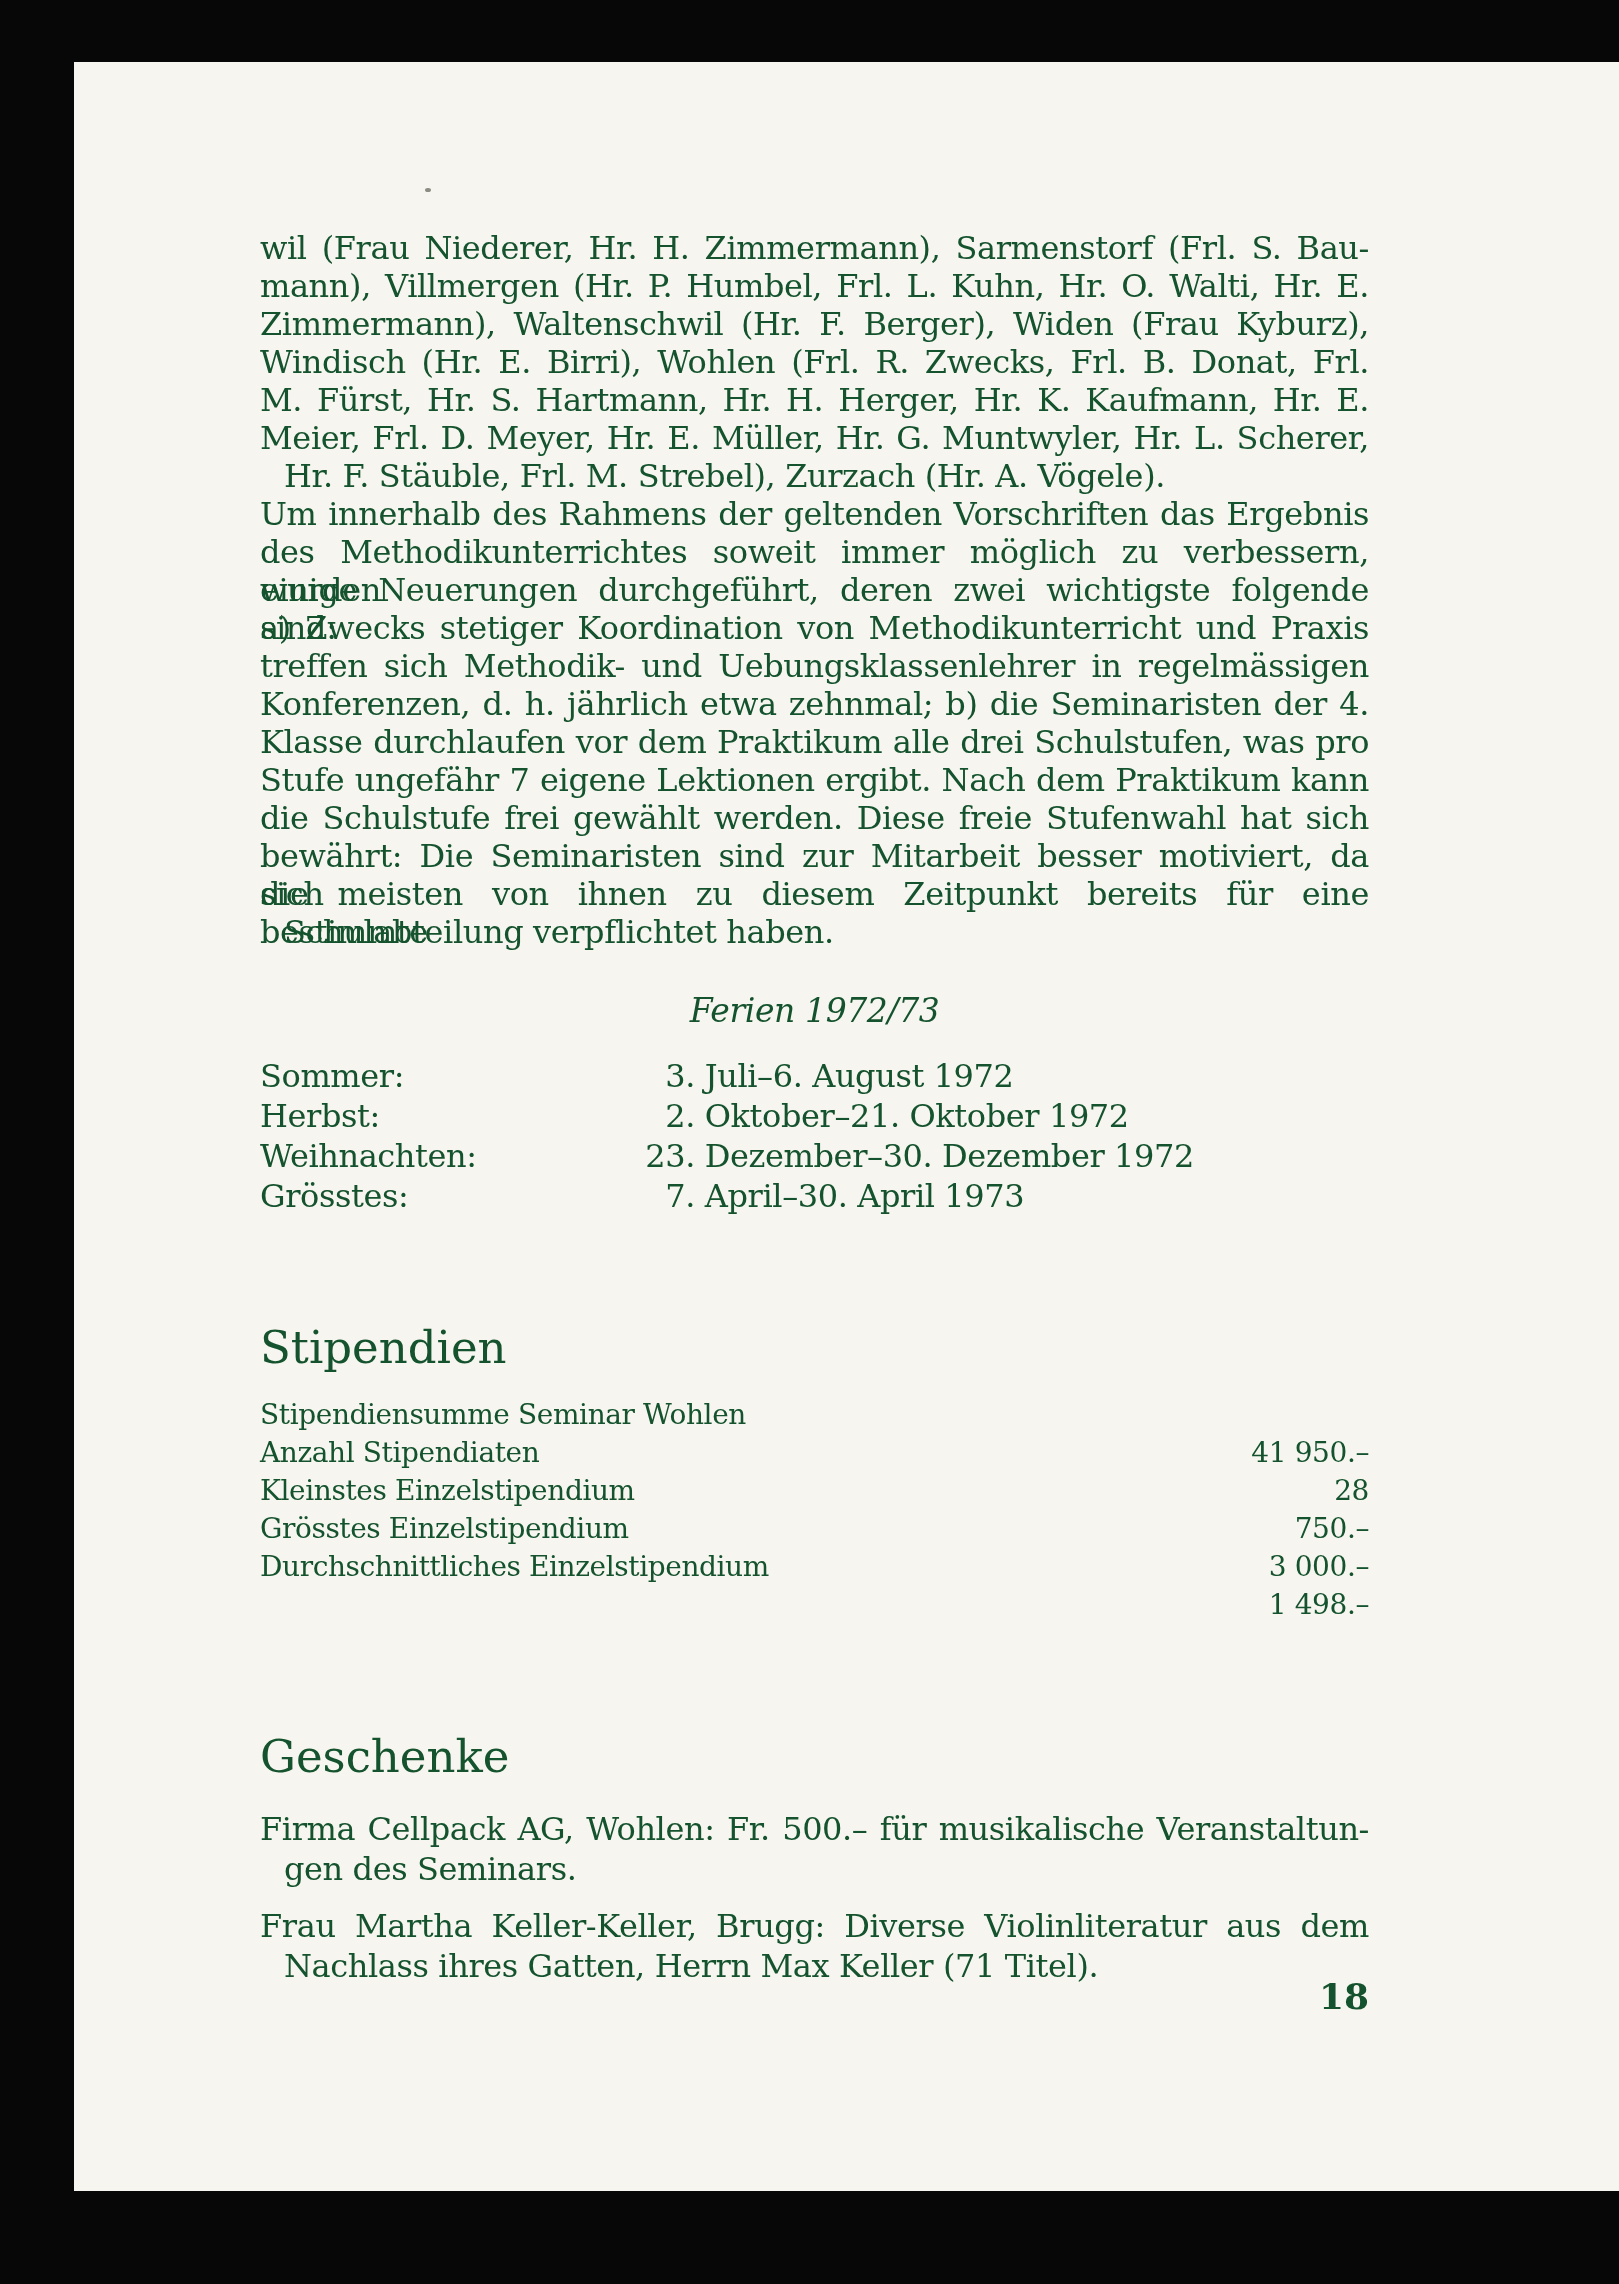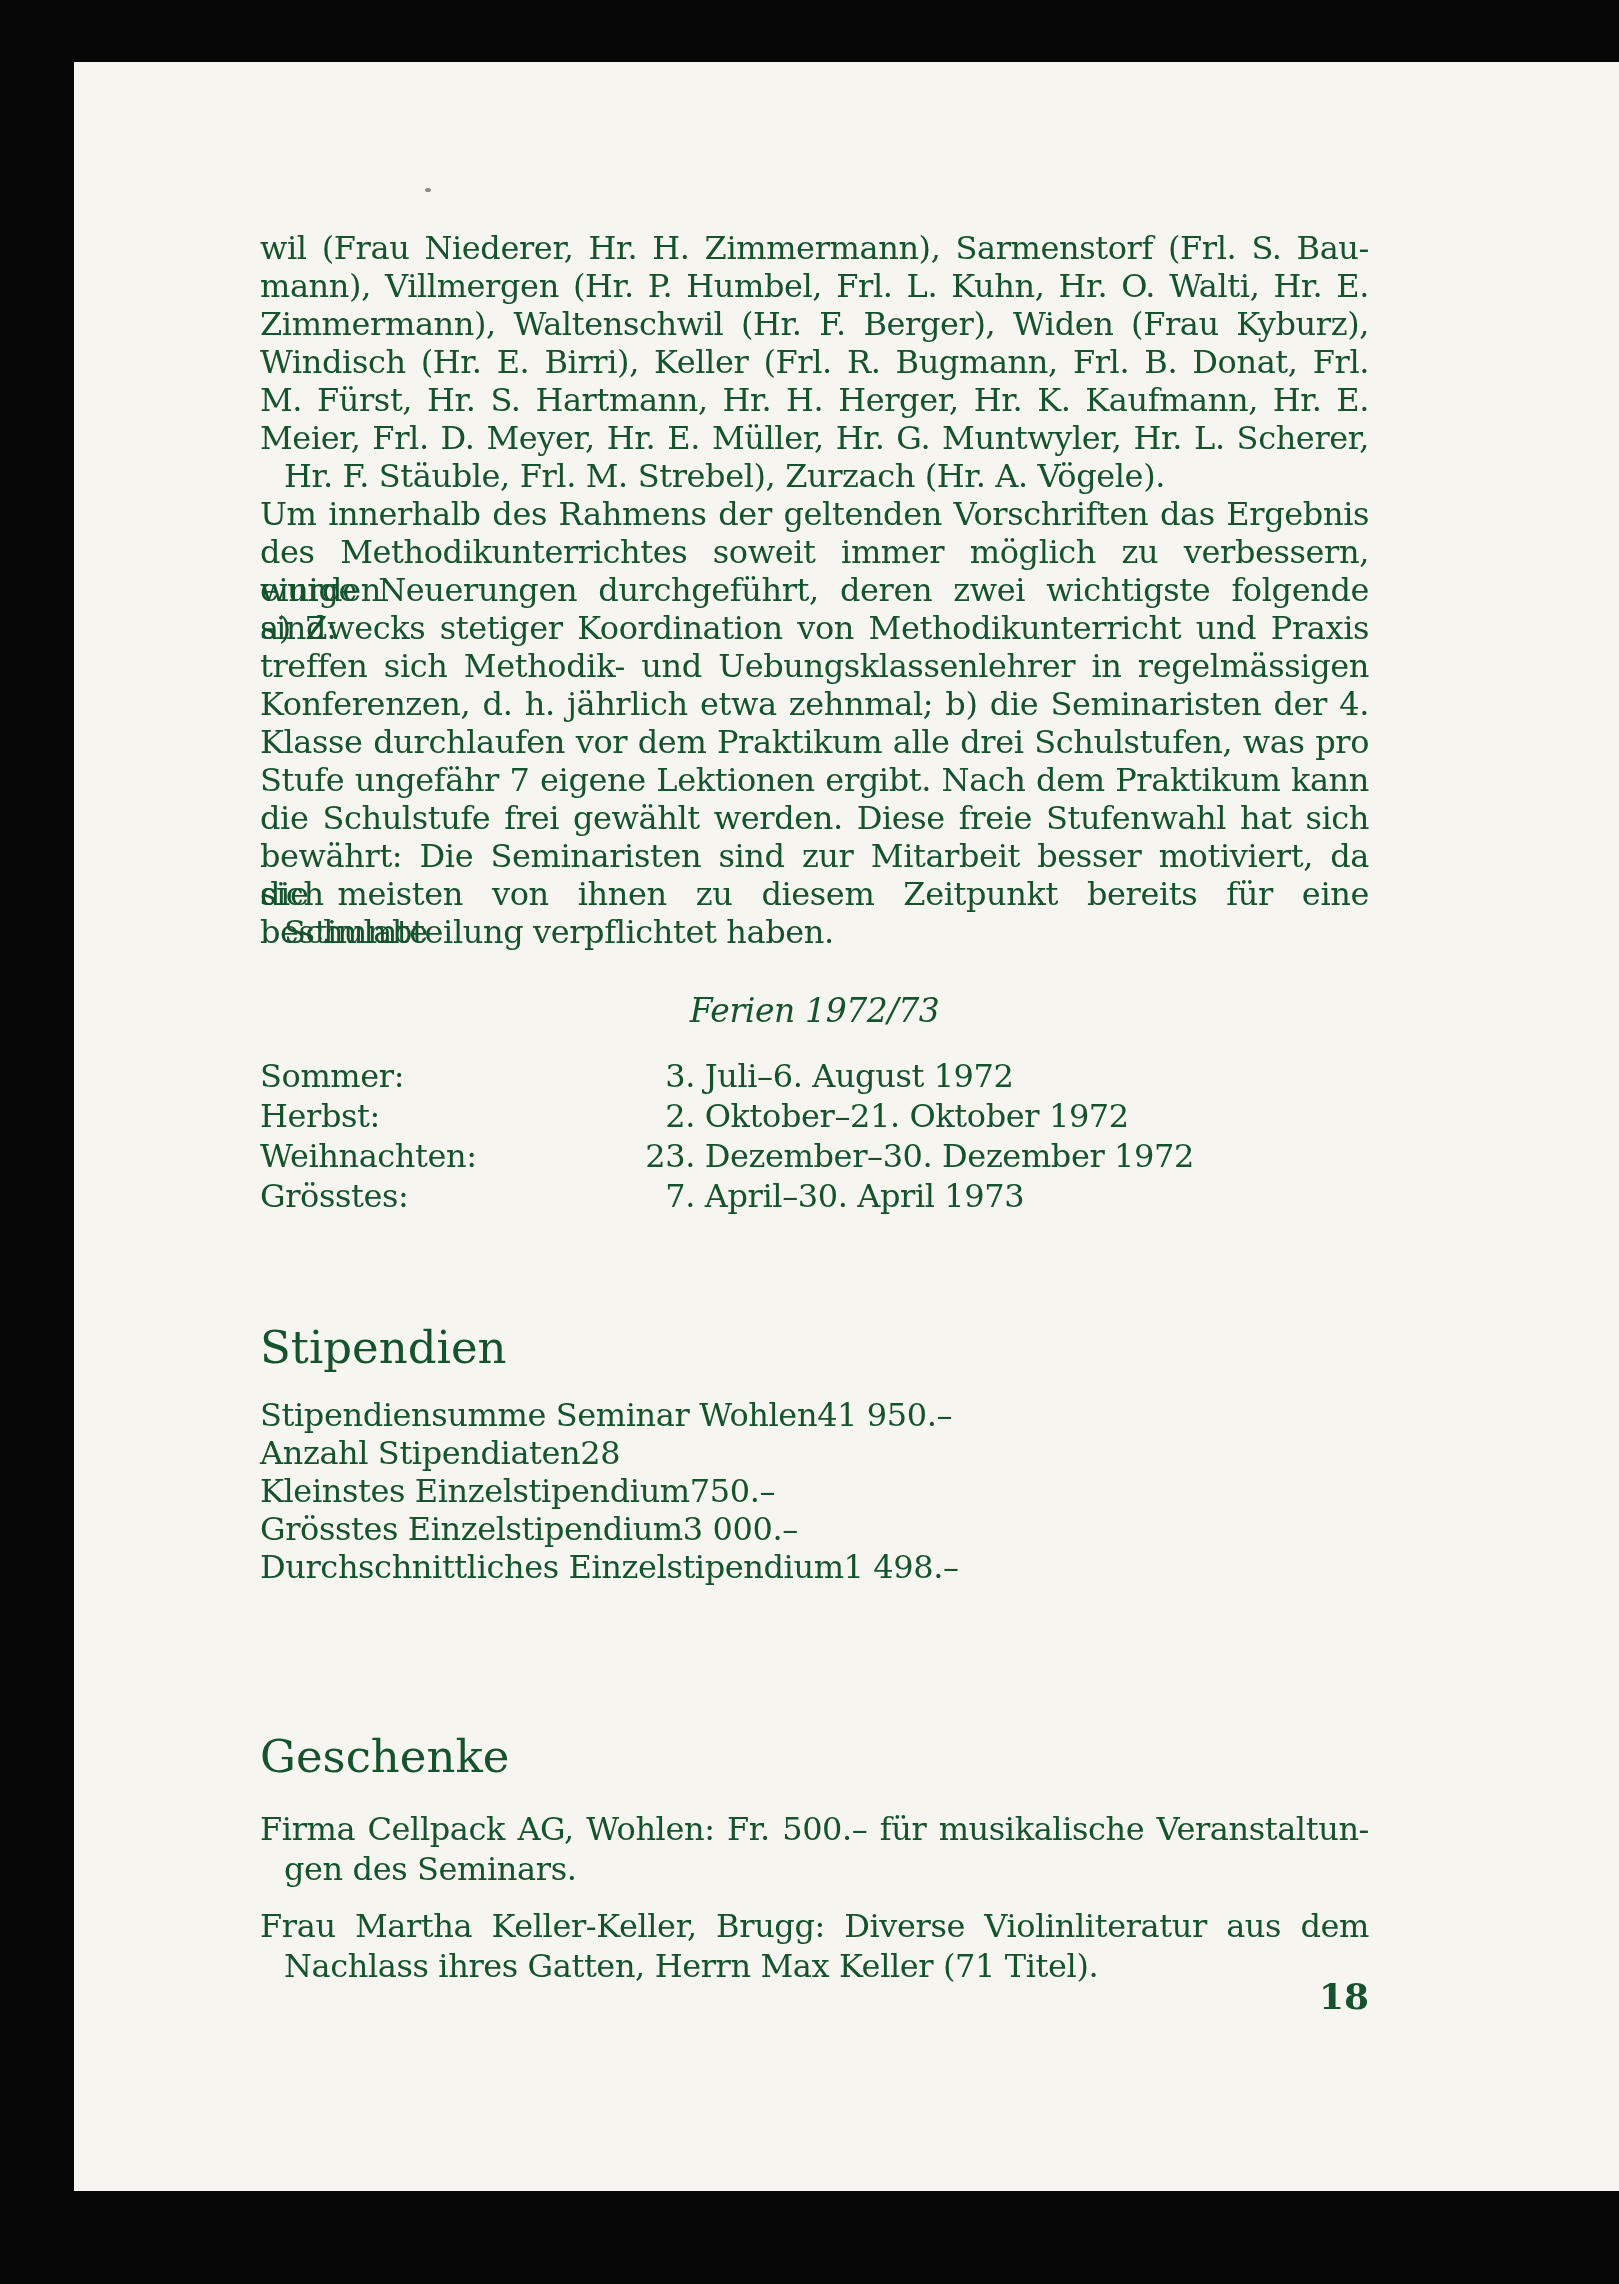--- a/index.html
+++ b/index.html
@@ -38,21 +38,21 @@
   .ferien-day{display:inline-block;width:52px;text-align:right;}
   
   .big-heading{
     text-align:left;font-size:45px;line-height:52px;letter-spacing:0;
     font-weight:normal;
   }
   .stip-heading{top:1260px;}
   .gesch-heading{top:1669px;}
   
   .stip-table{top:1334px;}
-  .stip-row{display:flex;justify-content:flex-start;height:38px;line-height:38px;font-size:32px;letter-spacing:-0.4px;}
+  .stip-row{display:flex;justify-content:space-between;height:38px;line-height:38px;font-size:28px;letter-spacing:-0.4px;flex-direction:column;}
   .stip-label{white-space:nowrap;}
   .stip-value{white-space:nowrap;text-align:right;}
   
   .gesch-para1{top:1747px;}
   .gesch-para2{top:1844px;}
   .gesch-para .line{line-height:40px;height:40px;}
   
   .page-number{
     top:1915px;text-align:right;font-size:36px;line-height:39px;font-weight:bold;
     letter-spacing:0;
@@ -68,21 +68,21 @@
 
 <div class="scan-frame">
   <div class="page">
 
     <div class="speck"></div>
 
     <div class="content abs mainblock">
       <div class="line">wil (Frau Niederer, Hr. H. Zimmermann), Sarmenstorf (Frl. S. Bau-</div>
       <div class="line">mann), Villmergen (Hr. P. Humbel, Frl. L. Kuhn, Hr. O. Walti, Hr. E.</div>
       <div class="line">Zimmermann), Waltenschwil (Hr. F. Berger), Widen (Frau Kyburz),</div>
-      <div class="line">Windisch (Hr. E. Birri), Keller (Frl. R. Bugmann, Frl. B. Donat, Frl.</div>
+      <div class="line">Windisch (Hr. E. Birri), Wohlen (Frl. R. Zwecks, Frl. B. Donat, Frl.</div>
       <div class="line">M. Fürst, Hr. S. Hartmann, Hr. H. Herger, Hr. K. Kaufmann, Hr. E.</div>
       <div class="line">Meier, Frl. D. Meyer, Hr. E. Müller, Hr. G. Muntwyler, Hr. L. Scherer,</div>
       <div class="line end">Hr. F. Stäuble, Frl. M. Strebel), Zurzach (Hr. A. Vögele).</div>
       <div class="line">Um innerhalb des Rahmens der geltenden Vorschriften das Ergebnis</div>
       <div class="line">des Methodikunterrichtes soweit immer möglich zu verbessern, wurden</div>
       <div class="line">einige Neuerungen durchgeführt, deren zwei wichtigste folgende sind:</div>
       <div class="line">a) Zwecks stetiger Koordination von Methodikunterricht und Praxis</div>
       <div class="line">treffen sich Methodik- und Uebungsklassenlehrer in regelmässigen</div>
       <div class="line">Konferenzen, d. h. jährlich etwa zehnmal; b) die Seminaristen der 4.</div>
       <div class="line">Klasse durchlaufen vor dem Praktikum alle drei Schulstufen, was pro</div>

